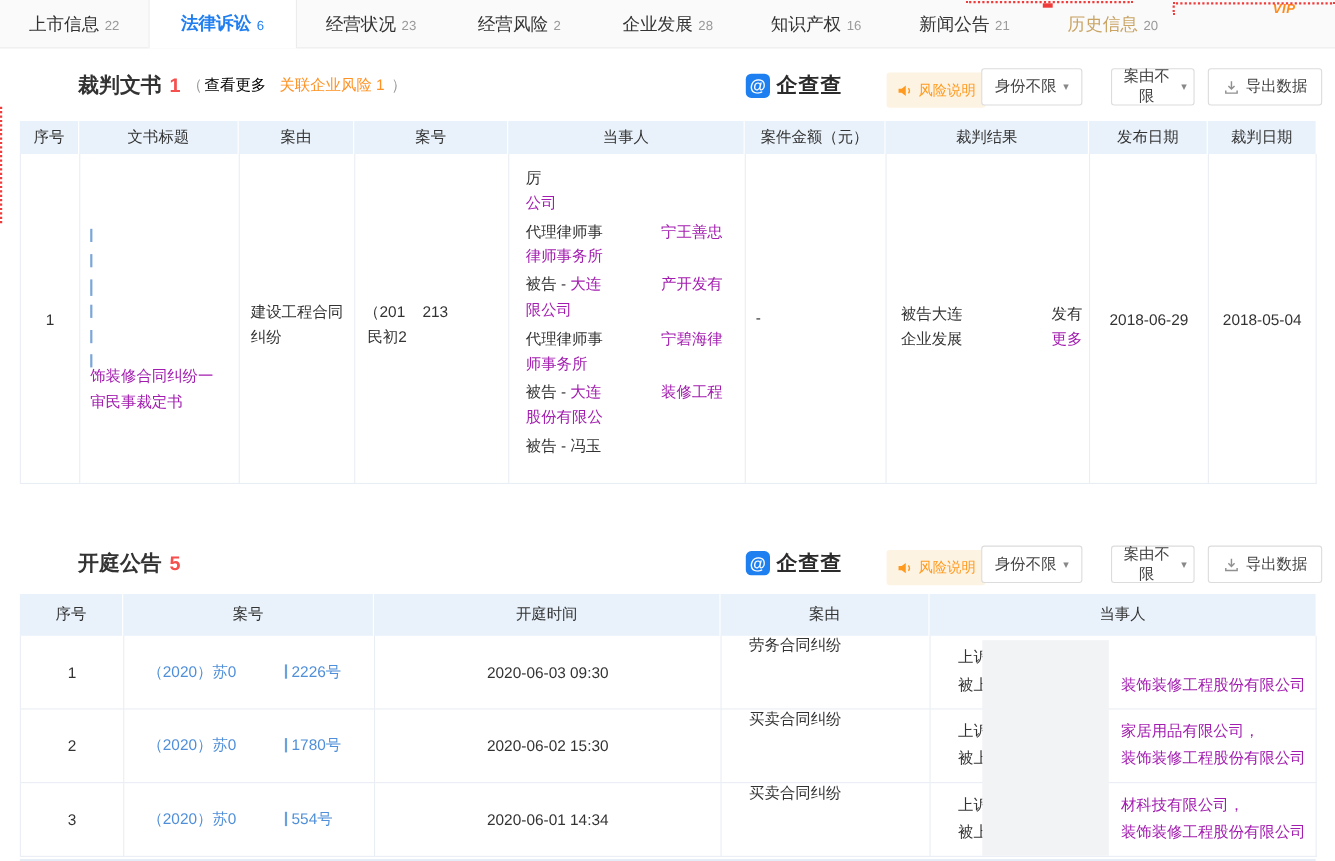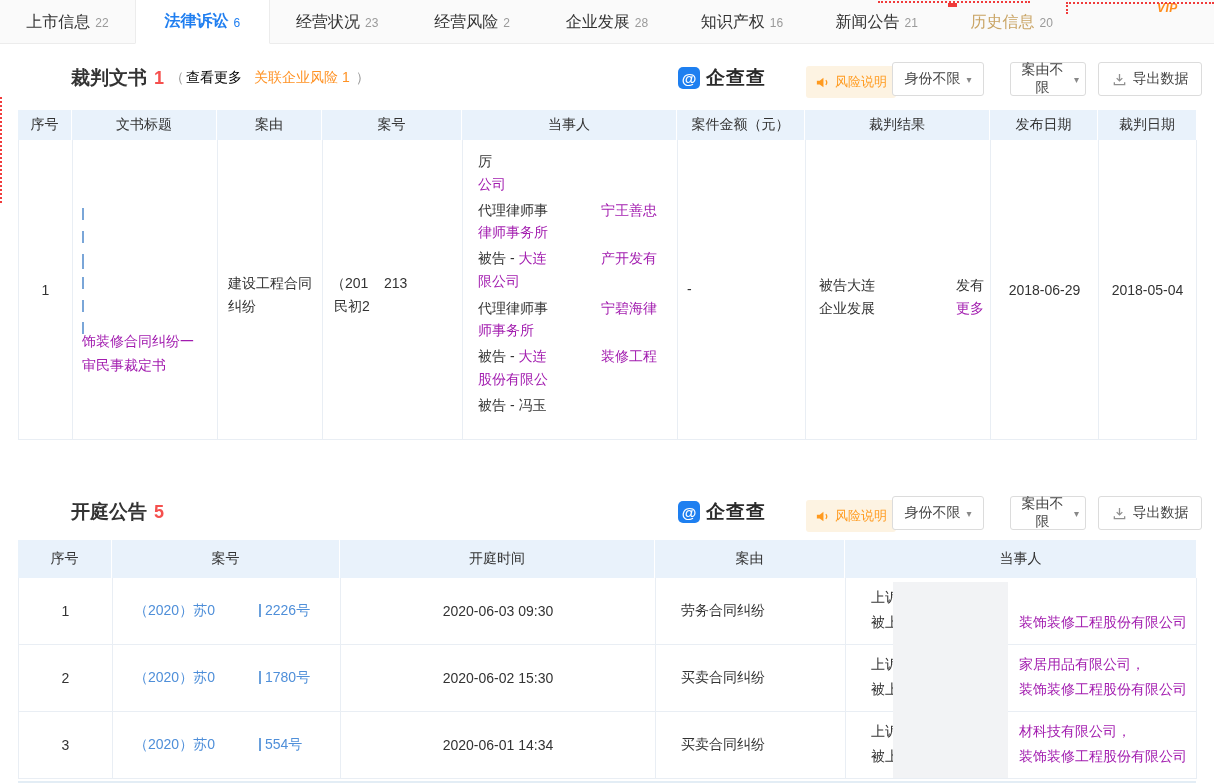--- a/index.html
+++ b/index.html
@@ -63,21 +63,21 @@
   .sliver{position:absolute;left:9px;width:2px;height:12px;background:#7aa6d8;}
 
   
   .t2{position:absolute;left:18px;top:540px;width:1178px;}
   .t2h{display:grid;grid-template-columns:94px 228px 315px 190px 351px;height:38px;background:#e9f2fb;}
   .t2r{display:grid;grid-template-columns:94px 228px 315px 190px 351px;height:67px;border-left:1px solid #e9eef4;}
   .case-l{position:absolute;left:21px;top:50%;transform:translateY(-50%);color:#4f8fd9;white-space:nowrap;}
   .case-r{position:absolute;left:146px;top:50%;transform:translateY(-50%);color:#4f8fd9;white-space:nowrap;}
   .case-r::before{content:"";display:inline-block;width:2px;height:13px;border-left:2px solid #6aa0dc;
                   margin-right:2px;vertical-align:-2px;}
-  .cause-cell{display:flex;align-items:center;padding-left:25px;}
+  .cause-cell{display:flex;align-items:flex-start;padding-left:25px;}
   .pline{position:absolute;white-space:nowrap;font-size:14px;margin-left:18px;}
   .t2-redact{position:absolute;left:875px;top:42px;width:115px;height:196px;background:#f2f3f5;z-index:3;}
   .t2-strip{position:absolute;left:0;top:241px;width:1178px;height:2px;background:#e3edf5;}
 </style>
 </head>
 <body>
 
 <div class="page">
 
   <nav class="tabbar">

